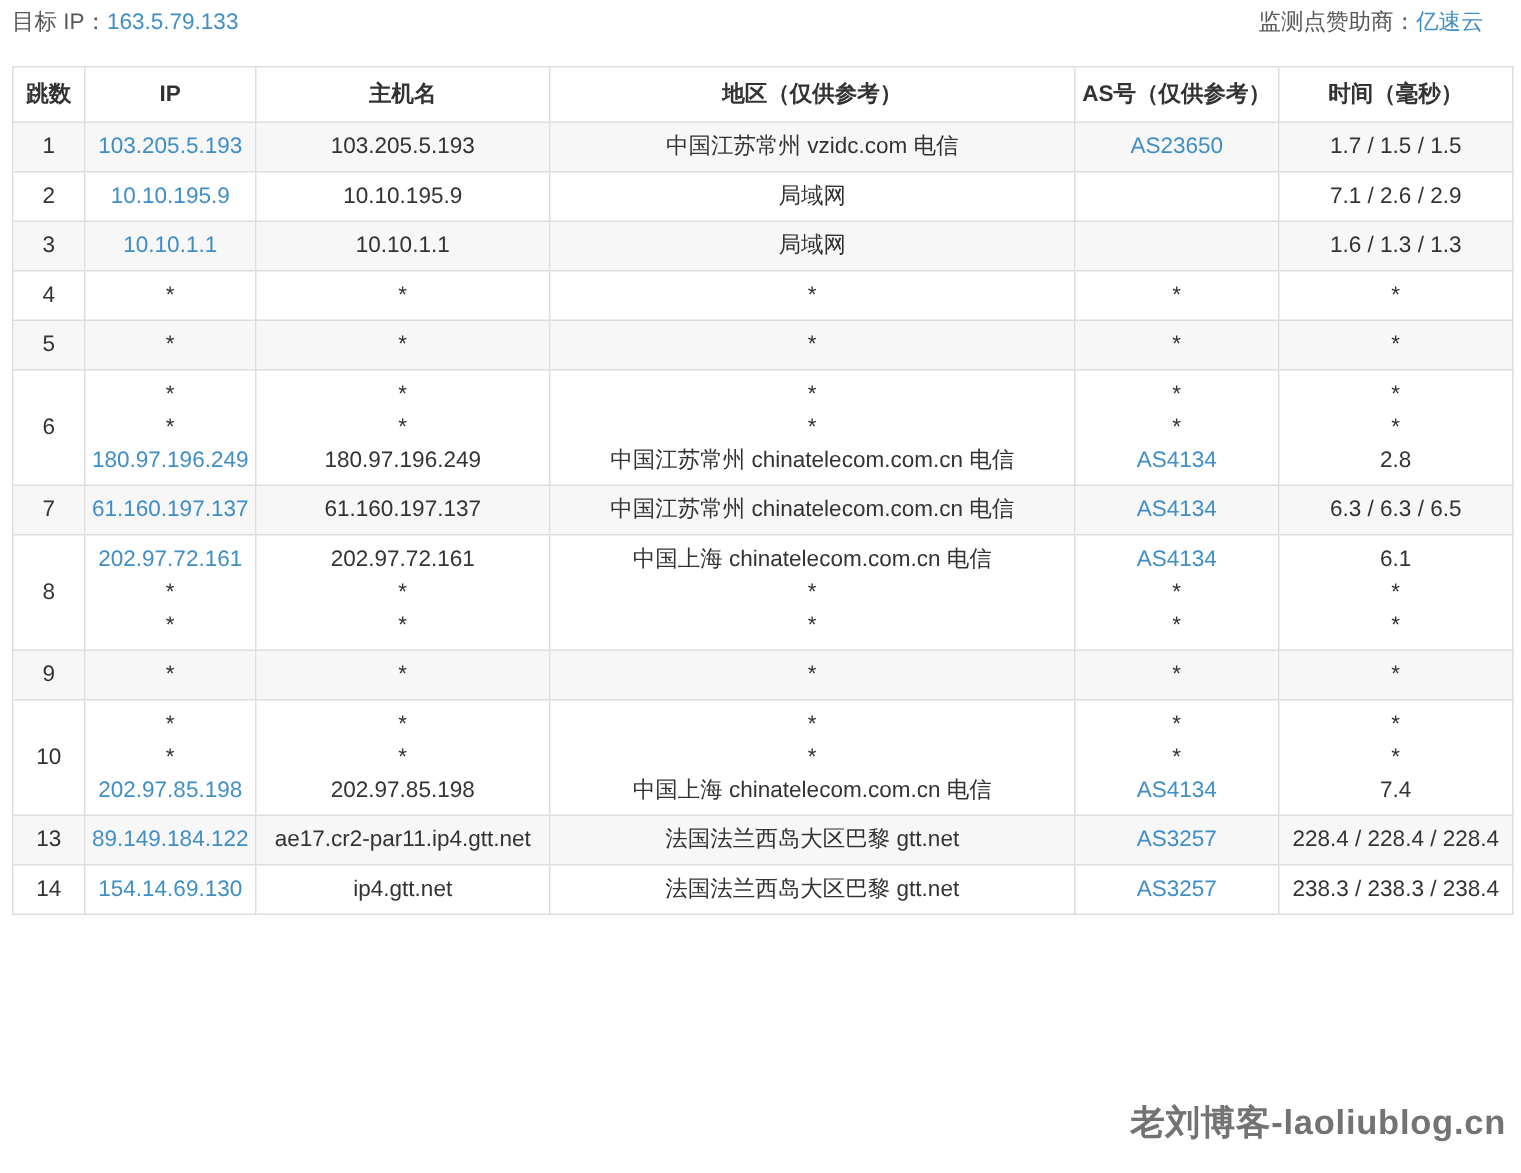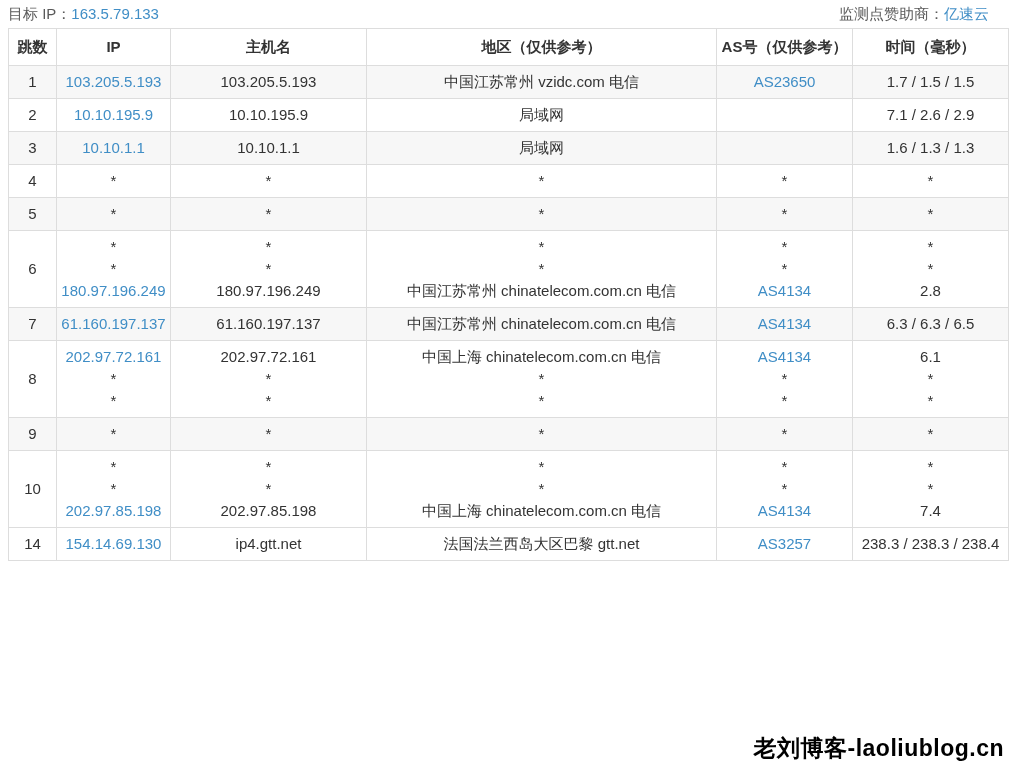--- a/index.html
+++ b/index.html
@@ -26,20 +26,21 @@
   .topbar .blue {
     color: #408ec6;
   }
   .topbar a.blue { text-decoration: none; cursor: pointer; }
   table.trace {
     border-collapse: collapse;
     table-layout: fixed;
     width: 1000px;
     margin-left: 8px;
     font-size: 15px;
+    margin-top: 16px;
   }
   table.trace th, table.trace td {
     border: 1px solid #dddddd;
     text-align: center;
     vertical-align: middle;
     padding: 5px 4px;
     line-height: 22px;
     overflow: hidden;
     white-space: nowrap;
   }
@@ -61,21 +62,21 @@
     color: #408ec6;
     text-decoration: none;
     cursor: pointer;
   }
   .watermark {
     position: absolute;
     right: 10px;
     top: 733px;
     font-size: 23px;
     font-weight: bold;
-    color: #000000;
+    color: #737373;
     letter-spacing: 0.5px;
     white-space: nowrap;
     pointer-events: none;
   }
 </style>
 </head>
 <body>
 
 <div class="page">
 
@@ -327,20 +328,40 @@
             <div class="cell-line">*</div>
             <div class="cell-line">*</div>
             <div class="cell-line"><a class="blue-link">AS4134</a></div>
           </td>
           <td>
             <div class="cell-line">*</div>
             <div class="cell-line">*</div>
             <div class="cell-line">7.4</div>
           </td>
         </tr>
+        <tr class="stripe">
+          <td>
+            <div class="cell-line">13</div>
+          </td>
+          <td>
+            <div class="cell-line"><a class="blue-link">89.149.184.122</a></div>
+          </td>
+          <td>
+            <div class="cell-line">ae17.cr2-par11.ip4.gtt.net</div>
+          </td>
+          <td>
+            <div class="cell-line">法国法兰西岛大区巴黎 gtt.net</div>
+          </td>
+          <td>
+            <div class="cell-line"><a class="blue-link">AS3257</a></div>
+          </td>
+          <td>
+            <div class="cell-line">228.4 / 228.4 / 228.4</div>
+          </td>
+        </tr>
         <tr>
           <td>
             <div class="cell-line">14</div>
           </td>
           <td>
             <div class="cell-line"><a class="blue-link">154.14.69.130</a></div>
           </td>
           <td>
             <div class="cell-line">ip4.gtt.net</div>
           </td>

